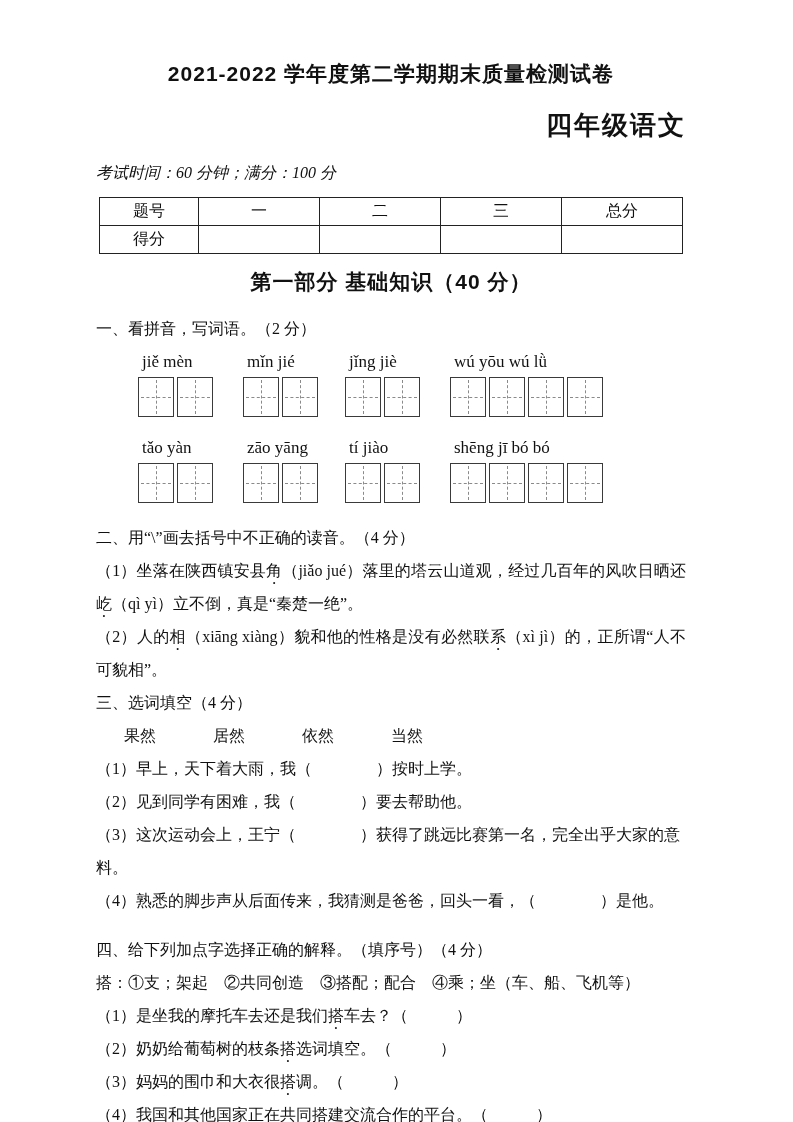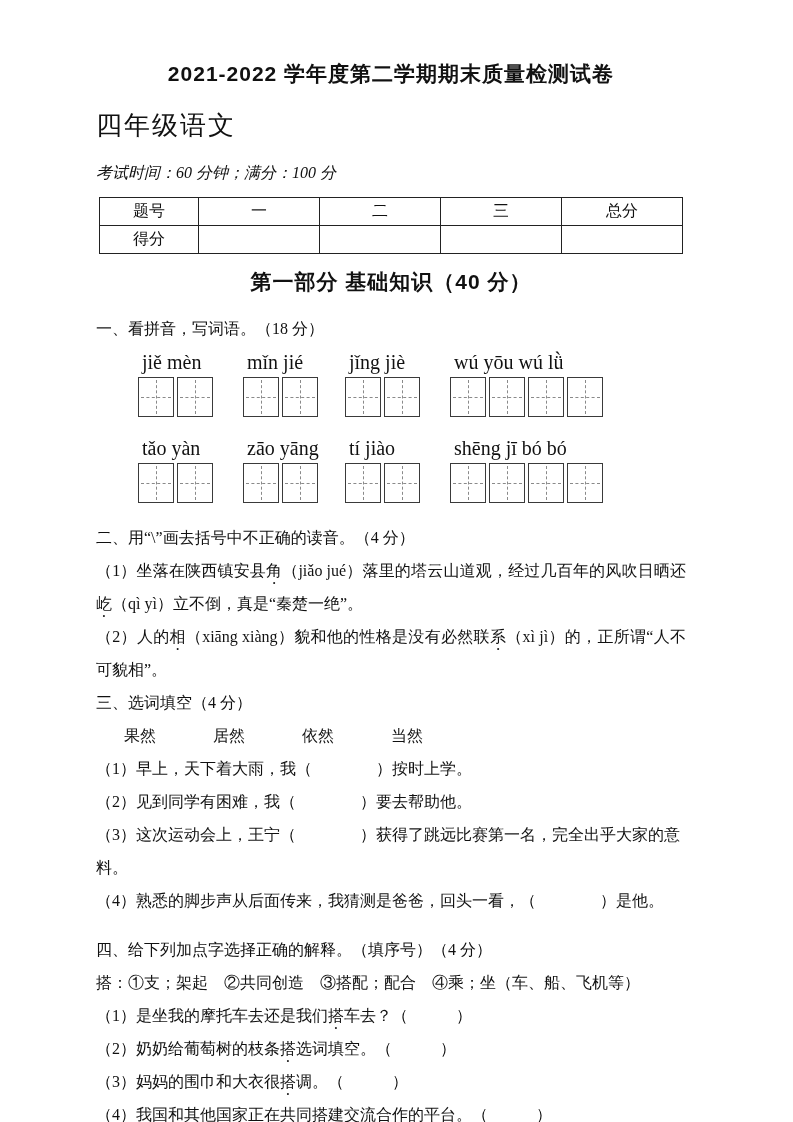--- a/index.html
+++ b/index.html
@@ -9,21 +9,21 @@
     color:#111;
   }
   .page{box-sizing:border-box;width:730px;height:1122px;padding:60px 44px 0 96px;}
 
   .doc-title{
     font-family:"Liberation Sans","DejaVu Sans",sans-serif;
     font-weight:bold;font-size:21px;text-align:center;margin:0;letter-spacing:1px;
   }
   .doc-subtitle{
     font-family:"Liberation Sans","DejaVu Sans",sans-serif;
-    font-weight:normal;font-size:26px;text-align:left;margin:20px 0 0 0;letter-spacing:2px;
+    font-weight:bold;font-size:26px;text-align:right;margin:20px 0 0 0;letter-spacing:2px;
   }
   .exam-info{font-size:16px;text-align:left;margin-top:20px;font-style:italic;}
 
   table.score-table{border-collapse:collapse;margin:13px auto 0 auto;table-layout:fixed;}
   table.score-table td{
     border:1.6px solid #222;text-align:center;vertical-align:middle;
     font-size:16px;height:27px;padding:0;
   }
   .col-label{width:98px;font-family:Liberation Serif, serif;}
   .col-q{width:120px;}
@@ -34,21 +34,21 @@
   }
 
   .q-title{font-size:16px;line-height:33px;margin-top:16px;}
   .line{font-size:16px;line-height:33px;margin:0;}
   .just{text-align:justify;}
 
   
   .pinyin-row{position:relative;height:74px;margin-top:6px;}
   .grid-group{position:absolute;top:0;}
   .g1{left:42px;}  .g2{left:147px;}  .g3{left:249px;}  .g4{left:354px;}
-  .pinyin-label{display:block;font-size:20px;line-height:22px;margin:0 0 4px 4px;white-space:nowrap;}
+  .pinyin-label{display:block;font-size:17px;line-height:22px;margin:0 0 4px 4px;white-space:nowrap;}
   .boxes{display:flex;gap:3px;}
   .box{
     width:36px;height:40px;box-sizing:border-box;
     border:1.5px solid #3a3a3a;position:relative;background:#fff;
   }
   .box::before{
     content:"";position:absolute;left:50%;top:2px;bottom:2px;
     border-left:1px dashed #8a8a8a;
   }
   .box::after{
@@ -88,21 +88,21 @@
       <td></td>
       <td></td>
       <td></td>
       <td></td>
     </tr>
   </tbody>
     </table>
 
   <div class="part-title">第一部分 基础知识（40 分）</div>
 
-  <div class="q-title">一、看拼音，写词语。（18 分）</div>
+  <div class="q-title">一、看拼音，写词语。（2 分）</div>
 
   <div class="pinyin-row">
     <div class="grid-group g1">
       <span class="pinyin-label">jiě mèn</span>
       <div class="boxes">
         <span class="box"></span>
         <span class="box"></span>
       </div>
     </div>
     <div class="grid-group g2">

